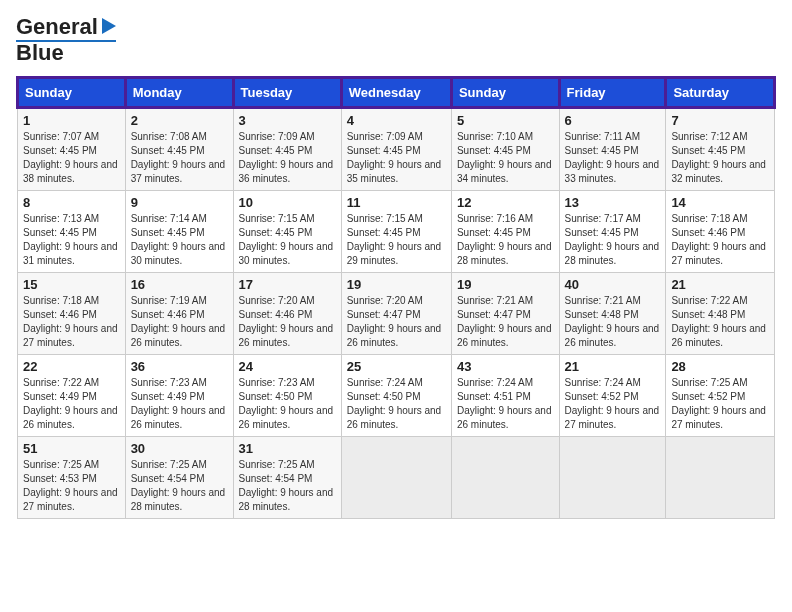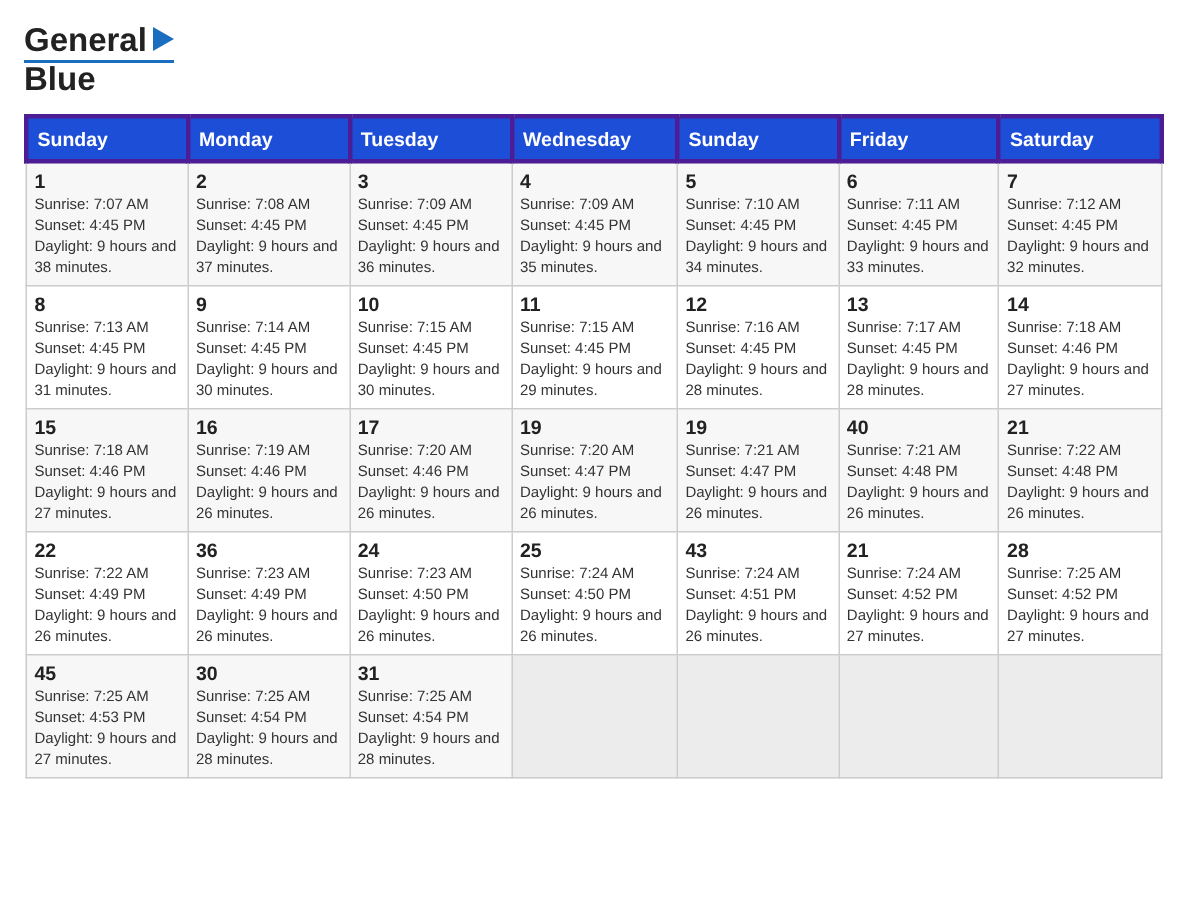--- a/index.html
+++ b/index.html
@@ -192,21 +192,21 @@
         <td><span class="day-num">25</span>
         <span class="day-detail">Sunrise: 7:24 AM<br>Sunset: 4:50 PM<br>Daylight: 9 hours and 26 minutes.</span></td>
         <td><span class="day-num">43</span>
         <span class="day-detail">Sunrise: 7:24 AM<br>Sunset: 4:51 PM<br>Daylight: 9 hours and 26 minutes.</span></td>
         <td><span class="day-num">21</span>
         <span class="day-detail">Sunrise: 7:24 AM<br>Sunset: 4:52 PM<br>Daylight: 9 hours and 27 minutes.</span></td>
         <td><span class="day-num">28</span>
         <span class="day-detail">Sunrise: 7:25 AM<br>Sunset: 4:52 PM<br>Daylight: 9 hours and 27 minutes.</span></td>
       </tr>
       <tr>
-        <td><span class="day-num">45</span>
+        <td><span class="day-num">51</span>
         <span class="day-detail">Sunrise: 7:25 AM<br>Sunset: 4:53 PM<br>Daylight: 9 hours and 27 minutes.</span></td>
         <td><span class="day-num">30</span>
         <span class="day-detail">Sunrise: 7:25 AM<br>Sunset: 4:54 PM<br>Daylight: 9 hours and 28 minutes.</span></td>
         <td><span class="day-num">31</span>
         <span class="day-detail">Sunrise: 7:25 AM<br>Sunset: 4:54 PM<br>Daylight: 9 hours and 28 minutes.</span></td>
         <td class="empty"></td>
         <td class="empty"></td>
         <td class="empty"></td>
         <td class="empty"></td>
       </tr>

